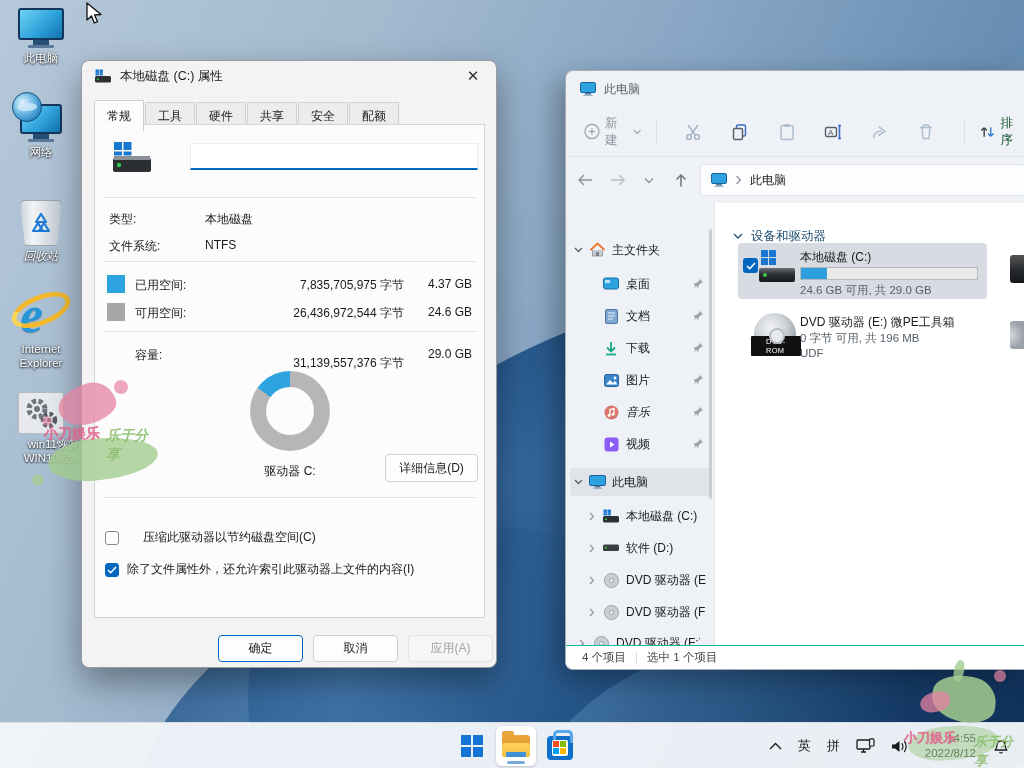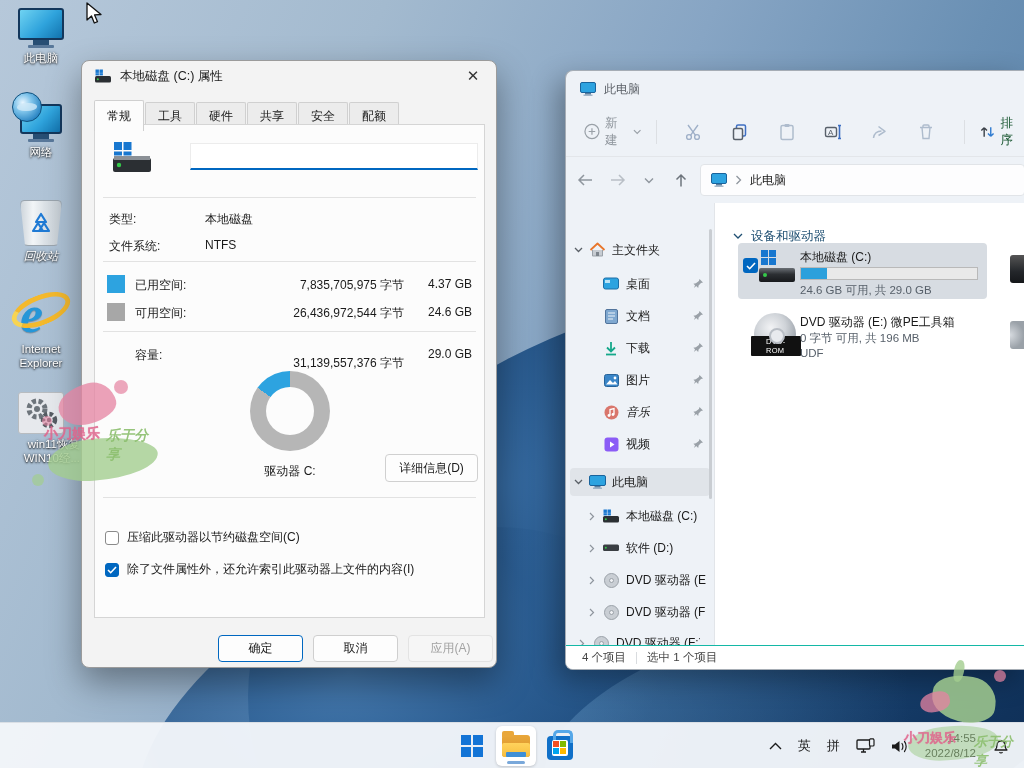--- a/index.html
+++ b/index.html
@@ -663,21 +663,21 @@
     <div class="rlabel" style="top:222px;">容量:</div>
     <div class="rbytes" style="top:205px;margin-top:25px;">31,139,557,376 字节</div>
     <div class="rsize" style="top:222px;">29.0 GB</div>
 
     <div class="donut"></div>
     <div class="drive-lbl">驱动器 C:</div>
     <button class="btn-details">详细信息(D)</button>
 
     <div class="sep" style="top:372px;"></div>
 
-    <div class="cbrow" style="top:404px;">
+    <div class="cbrow" style="top:404px;gap:16px;">
       <span class="cb"></span>
       <span class="cl">压缩此驱动器以节约磁盘空间(C)</span>
     </div>
     <div class="cbrow" style="top:436px;">
       <span class="cb on">
         <svg width="10" height="8" viewBox="0 0 10 8">
             <path d="M1 4l2.7 2.7L9 1" fill="none" stroke="#fff" stroke-width="1.6"></path>
           </svg>
       </span>
       <span class="cl">除了文件属性外，还允许索引此驱动器上文件的内容(I)</span>

